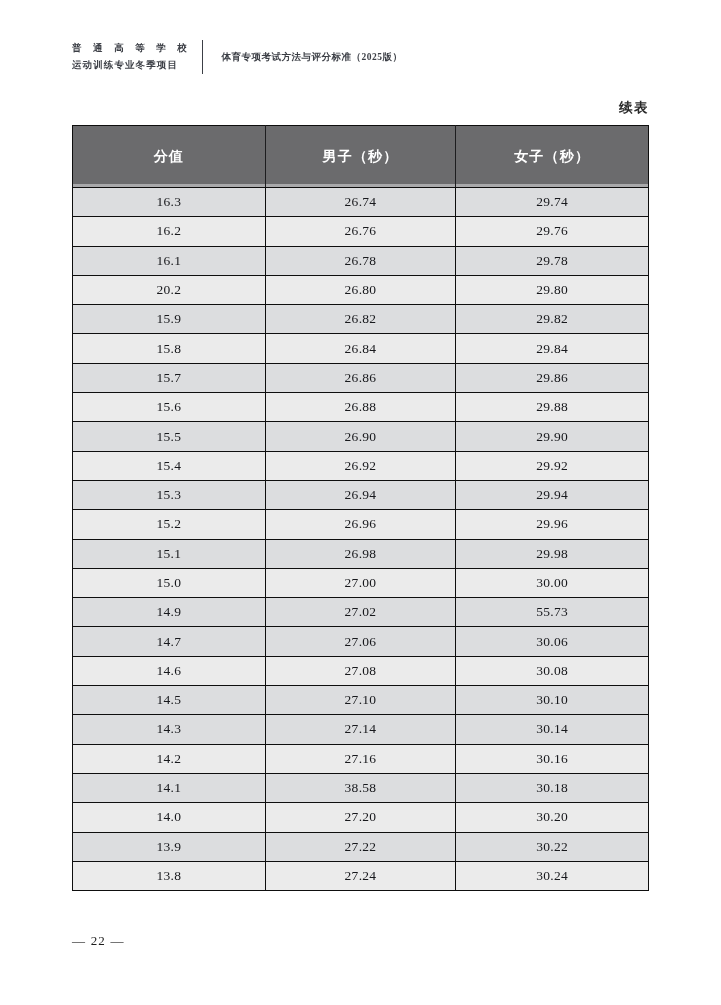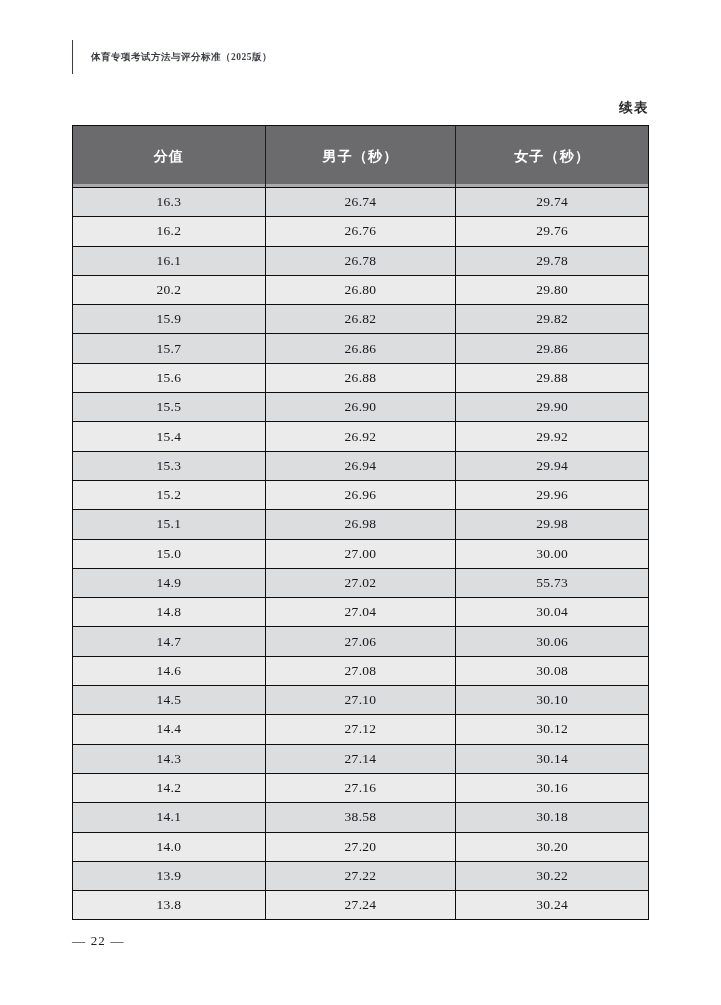--- a/index.html
+++ b/index.html
@@ -135,20 +135,24 @@
     letter-spacing: 1.2px;
     text-align: right;
   }
 </style>
 </head>
 <body>
 
 <div id="page">
 
   <div class="page-header">
+    <div class="header-left">
+      <div class="line1">普 通 高 等 学 校</div>
+      <div class="line2">运动训练专业冬季项目</div>
+    </div>
     <div class="header-divider"></div>
     <div class="header-right">体育专项考试方法与评分标准（2025版）</div>
   </div>
 
   <div class="table-caption">续表</div>
 
   <div class="score-table-wrap">
     <table class="score-table">
       <colgroup>
         <col class="c-score">
@@ -181,20 +185,25 @@
           <tr class="even">
             <td>20.2</td>
             <td>26.80</td>
             <td>29.80</td>
           </tr>
           <tr class="odd">
             <td>15.9</td>
             <td>26.82</td>
             <td>29.82</td>
           </tr>
+          <tr class="even">
+            <td>15.8</td>
+            <td>26.84</td>
+            <td>29.84</td>
+          </tr>
           <tr class="odd">
             <td>15.7</td>
             <td>26.86</td>
             <td>29.86</td>
           </tr>
           <tr class="even">
             <td>15.6</td>
             <td>26.88</td>
             <td>29.88</td>
           </tr>
@@ -226,45 +235,35 @@
           <tr class="even">
             <td>15.0</td>
             <td>27.00</td>
             <td>30.00</td>
           </tr>
           <tr class="odd">
             <td>14.9</td>
             <td>27.02</td>
             <td>55.73</td>
           </tr>
-          <tr class="even">
-            <td>14.8</td>
-            <td>27.04</td>
-            <td>30.04</td>
-          </tr>
           <tr class="odd">
             <td>14.7</td>
             <td>27.06</td>
             <td>30.06</td>
           </tr>
           <tr class="even">
             <td>14.6</td>
             <td>27.08</td>
             <td>30.08</td>
           </tr>
           <tr class="odd">
             <td>14.5</td>
             <td>27.10</td>
             <td>30.10</td>
           </tr>
-          <tr class="even">
-            <td>14.4</td>
-            <td>27.12</td>
-            <td>30.12</td>
-          </tr>
           <tr class="odd">
             <td>14.3</td>
             <td>27.14</td>
             <td>30.14</td>
           </tr>
           <tr class="even">
             <td>14.2</td>
             <td>27.16</td>
             <td>30.16</td>
           </tr>

